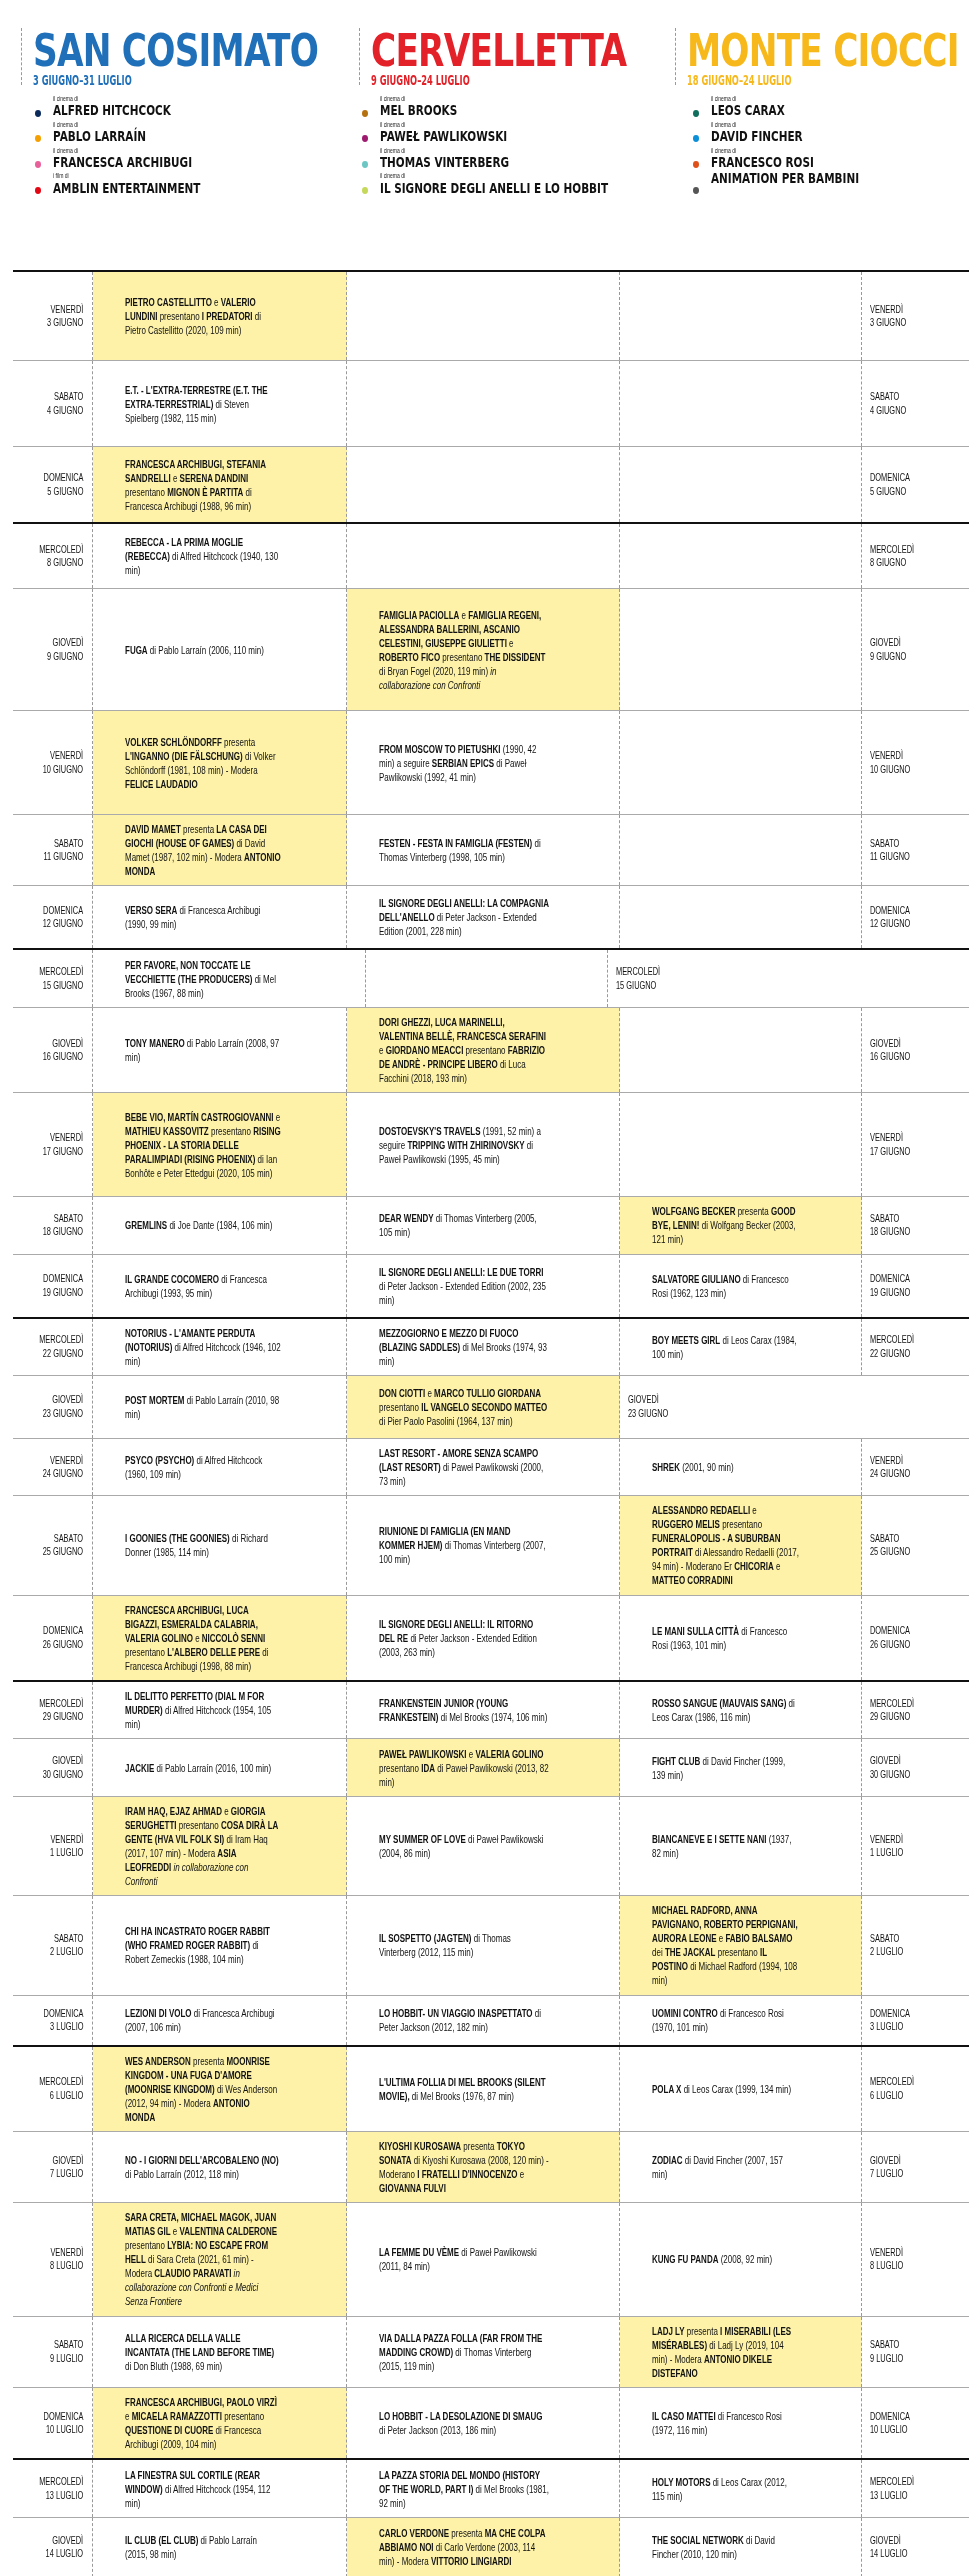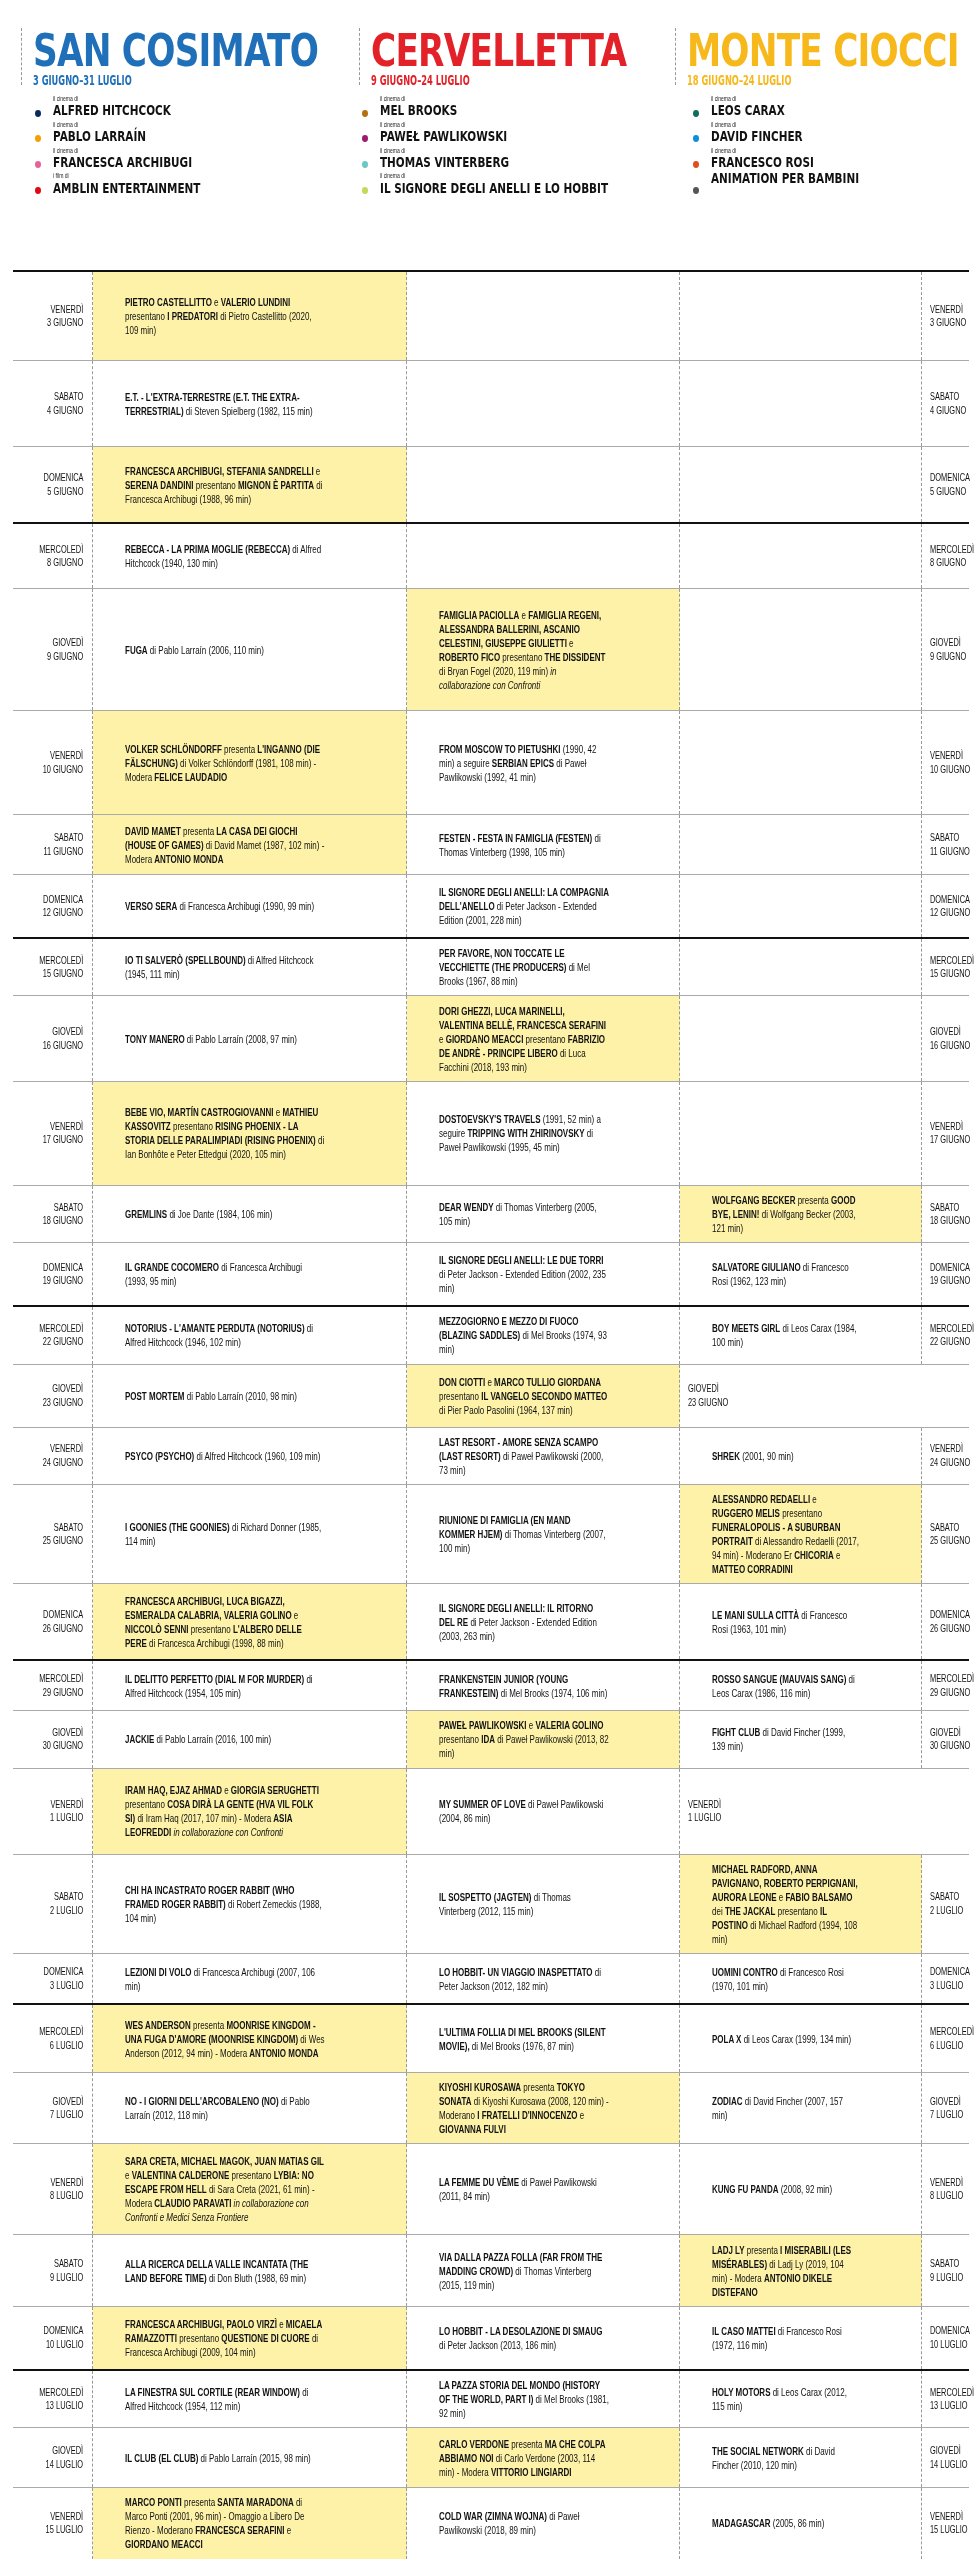--- a/index.html
+++ b/index.html
@@ -15,21 +15,21 @@
   .leg-item .dot{position:absolute;left:3.1px;top:15.5px;width:6.2px;height:7.2px;border-radius:50%;}
   .grid{position:absolute;left:13px;top:270px;width:956px;}
   .row{position:relative;display:flex;border-top:1px solid #aaa;}
   .row.week{border-top:2.6px solid #111;}
   .dcol{width:80px;flex:none;text-align:right;display:flex;align-items:center;justify-content:flex-end;padding-right:8.8px;box-sizing:border-box;border-right:0.5px dashed #999;}
   .dcol.r{width:90px;text-align:left;justify-content:flex-start;padding-left:8.2px;padding-right:0;border-right:none;}
   .date{font-size:10.3px;line-height:13.4px;transform:scaleX(0.72);display:inline-block;}
   .dcol .date{transform-origin:right;}
   .dcol.r .date{transform-origin:left;}
   .cell{flex:none;box-sizing:border-box;border-right:0.5px dashed #999;display:flex;align-items:center;padding:7.2px 10.3px 7.2px 32px;}
-  .c1{width:314px;} .c2{width:273px;justify-content:center;} .c3{width:242px;}
+  .c1{width:254px;} .c2{width:273px;justify-content:center;} .c3{width:242px;}
   .cell.hl{background:#fdf2a8;}
   .txt{font-size:10.8px;line-height:14px;transform:scaleX(0.74);transform-origin:left;width:135%;}
   .txt .b{font-weight:bold;}
   .txt .i{font-style:italic;}
 </style>
 </head>
 <body>
 
 <div class="header">
   <div class="venue" style="left:20.6px">
@@ -246,23 +246,20 @@
         <div class="txt"></div>
       </div>
       <div class="dcol r">
         <span class="date"><span>DOMENICA</span><br><span>12 GIUGNO</span></span>
       </div>
     </div>
     <div class="row week" style="min-height: 49px;">
       <div class="dcol">
         <span class="date"><span>MERCOLEDÌ</span><br><span>15 GIUGNO</span></span>
       </div>
-      <div class="cell c1">
-        <div class="txt"><span class="b">IO TI SALVERÒ (SPELLBOUND)</span><span class=""> di Alfred Hitchcock (1945, 111 min)</span></div>
-      </div>
       <div class="cell c2">
         <div class="txt"><span class="b">PER FAVORE, NON TOCCATE LE VECCHIETTE (THE PRODUCERS)</span><span class=""> di Mel Brooks (1967, 88 min)</span></div>
       </div>
       <div class="cell c3">
         <div class="txt"></div>
       </div>
       <div class="dcol r">
         <span class="date"><span>MERCOLEDÌ</span><br><span>15 GIUGNO</span></span>
       </div>
     </div>
@@ -452,20 +449,23 @@
     </div>
     <div class="row" style="min-height: 85px;">
       <div class="dcol">
         <span class="date"><span>VENERDÌ</span><br><span>1 LUGLIO</span></span>
       </div>
       <div class="cell c1 hl">
         <div class="txt"><span class="b">IRAM HAQ, EJAZ AHMAD</span><span class=""> e </span><span class="b">GIORGIA SERUGHETTI</span><span class=""> presentano </span><span class="b">COSA DIRÀ LA GENTE (HVA VIL FOLK SI)</span><span class=""> di Iram Haq (2017, 107 min) - Modera </span><span class="b">ASIA LEOFREDDI</span><span class=""> </span><span class=" i">in collaborazione con Confronti</span></div>
       </div>
       <div class="cell c2">
         <div class="txt"><span class="b">MY SUMMER OF LOVE</span><span class=""> di Paweł Pawlikowski (2004, 86 min)</span></div>
+      </div>
+      <div class="cell c3">
+        <div class="txt"><span class="b">BIANCANEVE E I SETTE NANI</span><span class=""> (1937, 82 min)</span></div>
       </div>
       <div class="dcol r">
         <span class="date"><span>VENERDÌ</span><br><span>1 LUGLIO</span></span>
       </div>
     </div>
     <div class="row" style="min-height: 95px;">
       <div class="dcol">
         <span class="date"><span>SABATO</span><br><span>2 LUGLIO</span></span>
       </div>
       <div class="cell c1">

